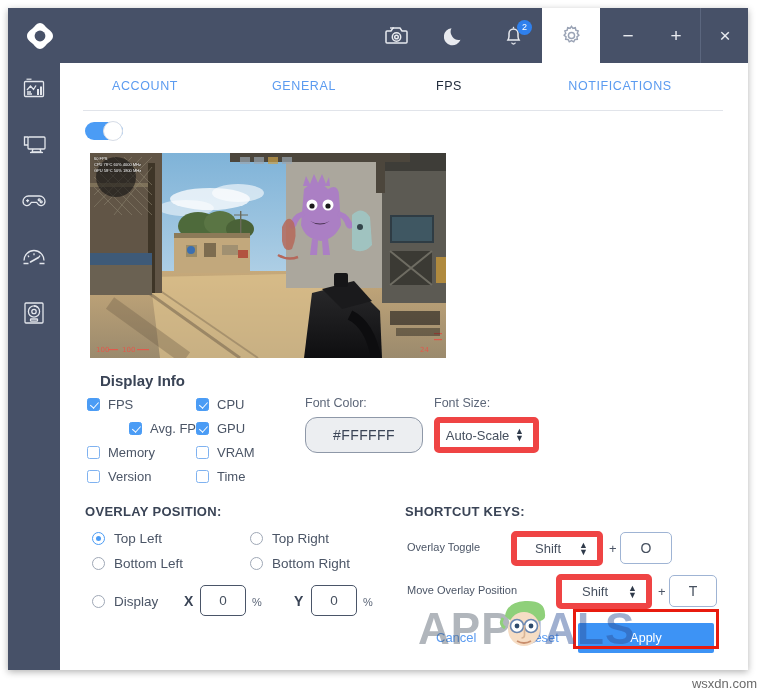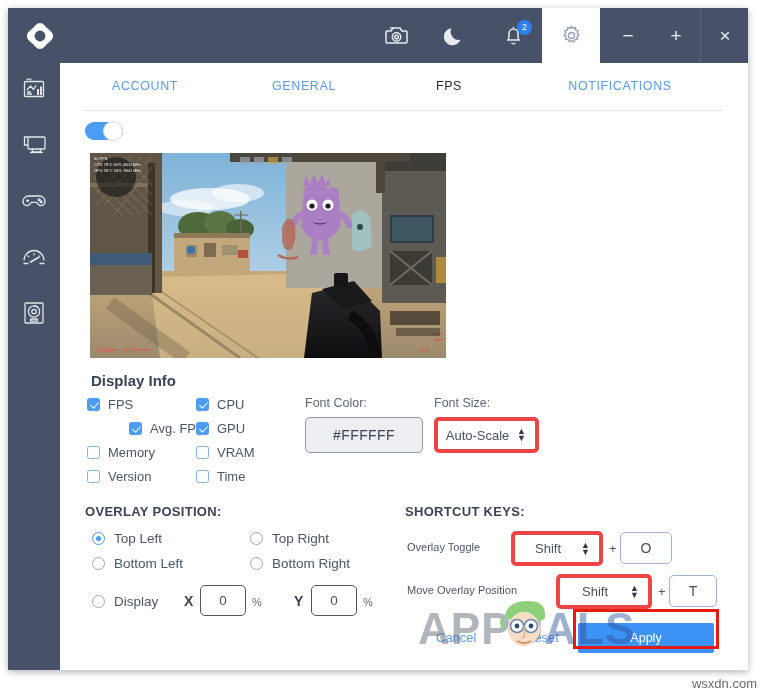--- a/index.html
+++ b/index.html
@@ -210,31 +210,31 @@
   .fld-label {
     position: absolute;
     font-size: 12.5px;
     color: #5c6678;
     font-family: "Liberation Sans", sans-serif;
   }
   .color-box {
     position: absolute;
     width: 116px; height: 34px;
     border: 1px solid #8e98a8;
-    border-radius: 5px;
+    border-radius: 12px;
     background: #eceef1;
     display: flex; align-items: center; justify-content: center;
     font-size: 14px;
     color: #3a4456;
     font-family: "Liberation Sans", sans-serif;
     letter-spacing: 0.4px;
   }
   .sel-box {
     position: absolute;
-    border: 4px solid #ef4444;
+    border: 6px solid #ef4444;
     border-radius: 5px;
     background: #ffffff;
     display: flex; align-items: center;
     font-size: 13px;
     color: #46505f;
     font-family: "Liberation Sans", sans-serif;
     box-sizing: border-box;
   }
   .sel-box .txt { flex: 1; text-align: center; }
   .sel-arrows {
@@ -638,21 +638,21 @@
 
           <circle cx="26" cy="24" r="20" fill="#0b0b0d" opacity="0.55"></circle>
         </svg>
         <div class="ov-text">
           <div>60 FPS</div>
           <div>CPU 78°C 60% 4000 MHz</div>
           <div>GPU 58°C 50% 1800 MHz</div>
         </div>
       </div>
 
-      <div class="sec-head" style="left:31px; top:309px; font-size:15px;">Display Info</div>
+      <div class="sec-head" style="left:40px; top:309px; font-size:15px;">Display Info</div>
 
       <div class="cbx-row" style="left:27px; top:334px;">
         <div class="cbx on"></div>
         <div class="cbx-label">FPS</div>
       </div>
       <div class="cbx-row" style="left:21px; top:358px;padding-left:48px;">
         <div class="cbx on"></div>
         <div class="cbx-label">Avg. FPS</div>
       </div>
       <div class="cbx-row" style="left:27px; top:382px;">

